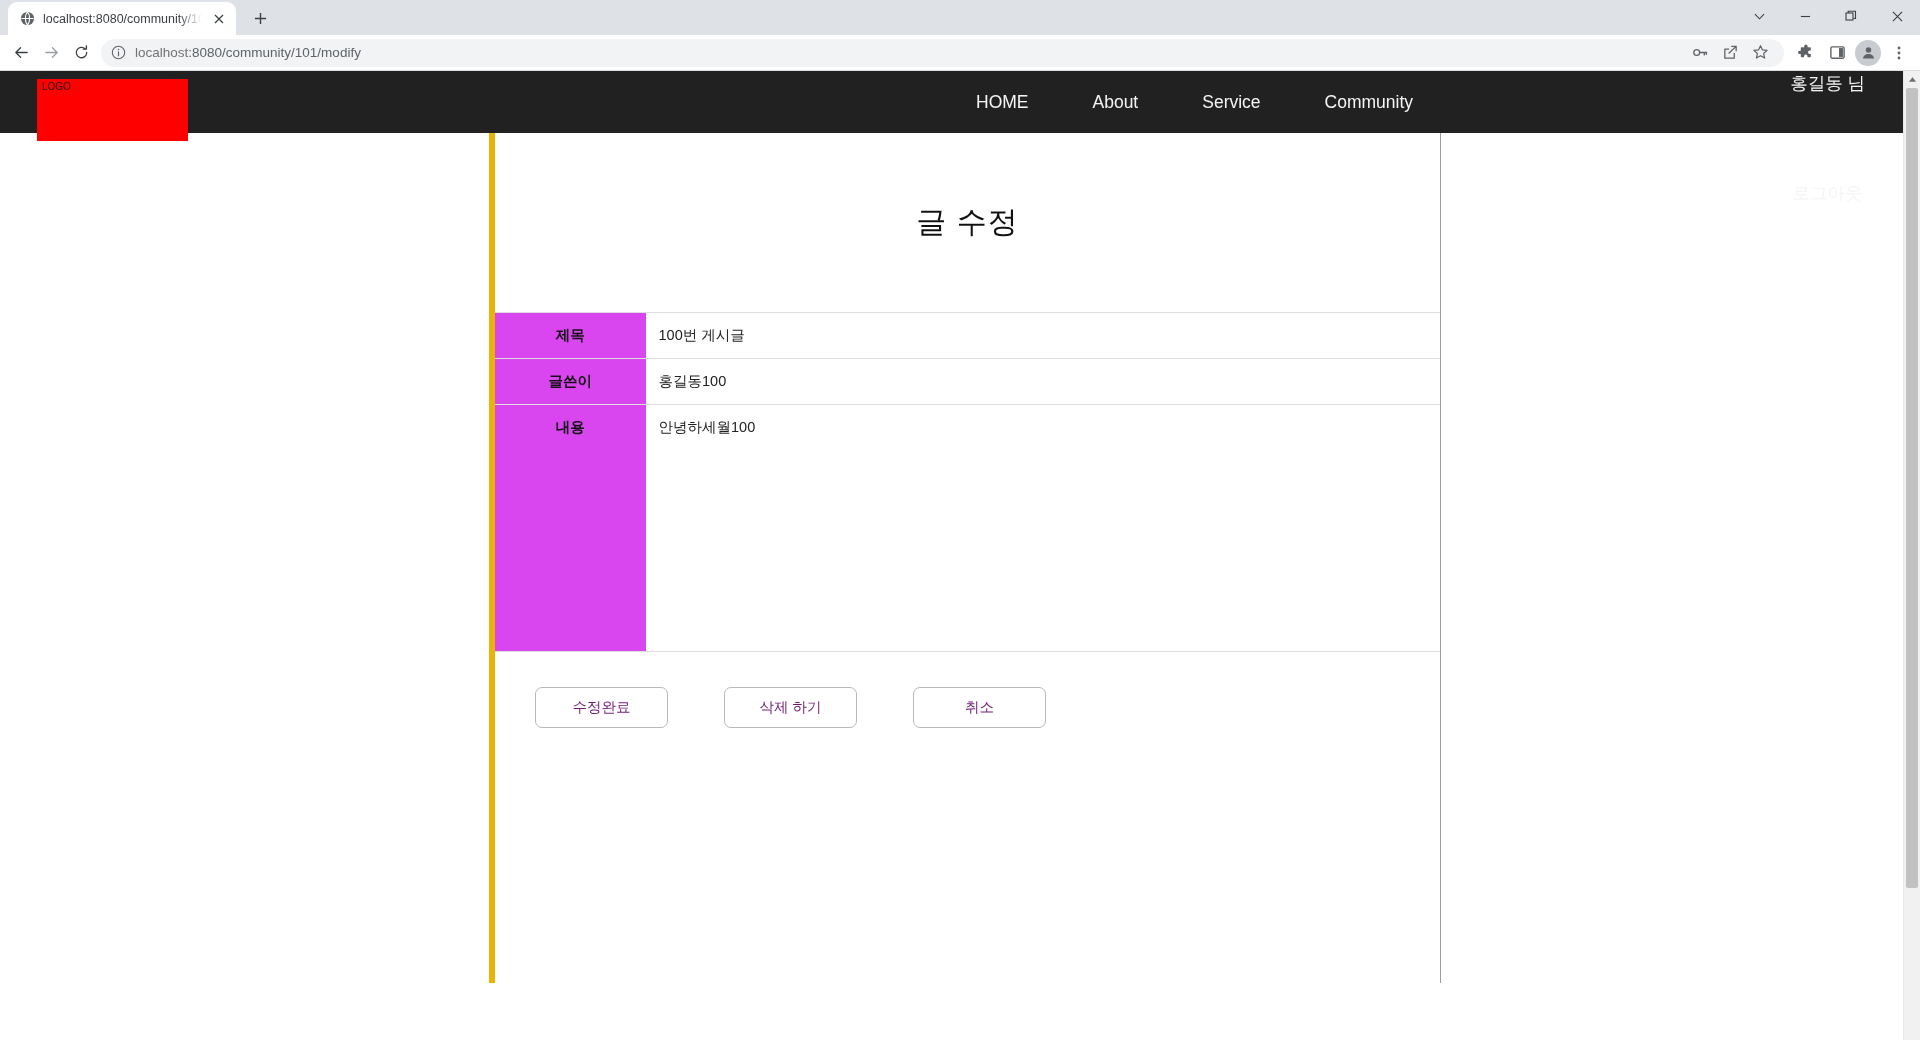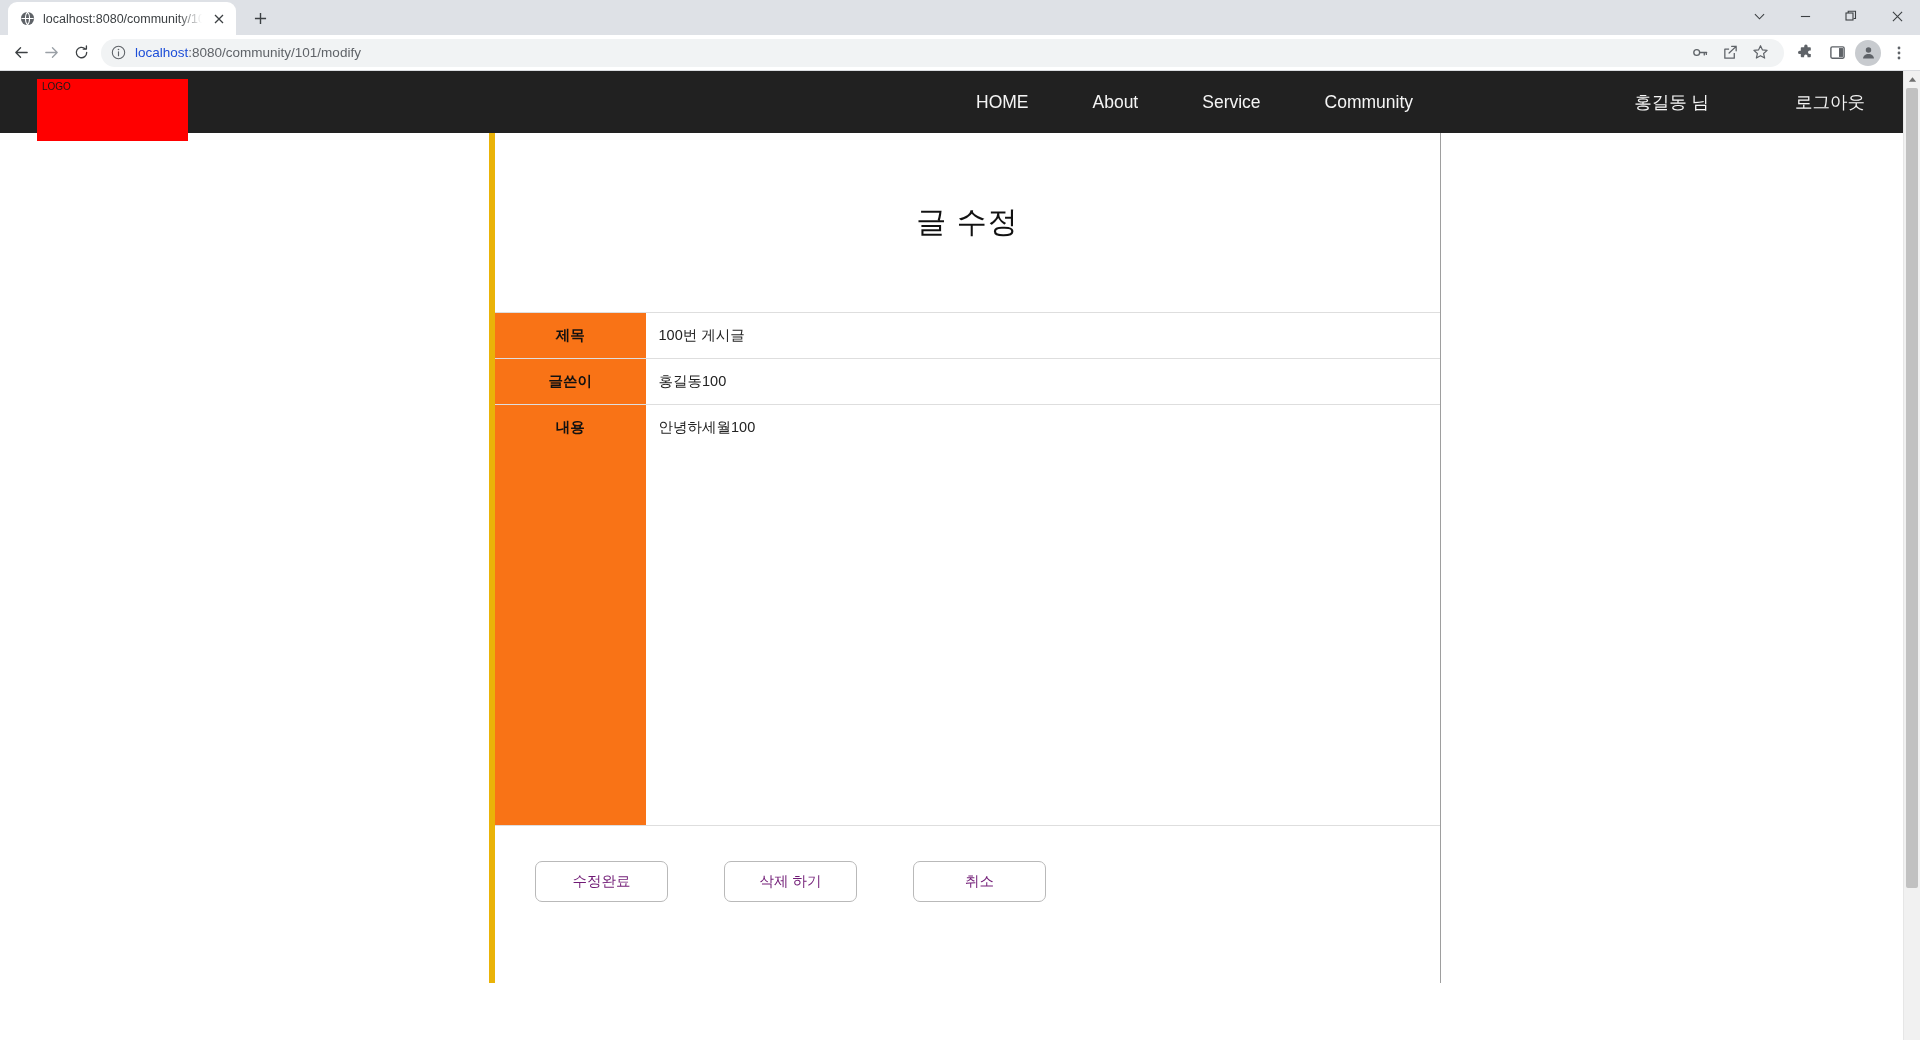--- a/index.html
+++ b/index.html
@@ -64,21 +64,21 @@
     color: #5f6368; border-radius: 50%;
   }
   .omnibox {
     flex: 1 1 auto; height: 28px; background: #f1f3f4;
     border-radius: 14px; display: flex; align-items: center;
     padding: 0 10px 0 9px; margin: 0 6px 0 4px; gap: 8px;
     min-width: 0;
   }
   .omni-info { width: 17px; height: 17px; flex: 0 0 17px; color: #5f6368; display:flex; align-items:center; justify-content:center;}
   .omni-url { font-size: 13.5px; color: #5f6368; white-space: nowrap; overflow: hidden; }
-  .omni-url b { color: #1d4ed8; font-weight: 400; }
+  .omni-url b { color: #737373; font-weight: 400; }
   .omni-right { display: flex; align-items: center; gap: 2px; margin-left: auto; }
   .tb-right { display: flex; align-items: center; gap: 3px; }
   .avatar-btn {
     width: 26px; height: 26px; border-radius: 50%; background: #c8cbcf;
     display: flex; align-items: center; justify-content: center; color: #5f6368;
   }
 
   
   .viewport {
     flex: 1 1 auto; position: relative; background: #fff;
@@ -100,49 +100,49 @@
   .nav-center {
     position: absolute; left: 944px; top: 0; height: 62px;
     display: flex; align-items: center; gap: 0;
   }
   .nav-link {
     color: #f5f5f5; font-size: 17.5px; font-weight: 300;
     padding: 0 32px; white-space: nowrap;
   }
   .nav-right {
     position: absolute; right: 38px; top: 0; height: 62px;
-    display: flex; align-items: center; gap: 86px;
+    display: flex; align-items: center; gap: 86px; flex-direction: column;
   }
   .nav-user { color: #f5f5f5; font-size: 17.5px; font-weight: 300; white-space: nowrap; }
 
   
   .container {
     position: absolute; left: 489px; top: 62px;
     width: 952px; min-height: 850px;
     border-left: 6px solid #eab308; border-right: 1px solid #9e9e9e;
     background: #fff;
   }
   .title-area {
     height: 180px; border-bottom: 1px solid #dedede;
     display: flex; align-items: center; justify-content: center;
   }
   .page-title { font-size: 30px; color: #111; font-weight: 400; letter-spacing: 1px; }
 
   table.form-table { width: 100%; border-collapse: collapse; table-layout: fixed; }
   table.form-table td { border-bottom: 1px solid #dedede; vertical-align: top; }
   td.lbl {
-    width: 151px; background: #f97316; text-align: center;
+    width: 151px; background: #d946ef; text-align: center;
     font-size: 14.5px; font-weight: 700; color: #111;
     padding: 13px 0 13px 0; border-right: 1px solid #fff;
   }
   td.val {
     font-size: 14.5px; color: #222; padding: 13px 0 13px 12px;
     background: #fff;
   }
-  tr.content-row td.lbl { height: 421px; margin-top: 28px; }
+  tr.content-row td.lbl { height: 247px; margin-top: 28px; }
   tr.content-row td.val { vertical-align: top; }
 
   .btn-area {
     height: 110px; display: flex; align-items: center; padding-left: 40px; gap: 56px;
   }
   .btn {
     min-width: 133px; height: 41px; border: 1px solid #b9b9b9;
     border-radius: 7px; background: #fff; color: #701a75;
     font-size: 14.5px; font-family: inherit;
     display: flex; align-items: center; justify-content: center;

